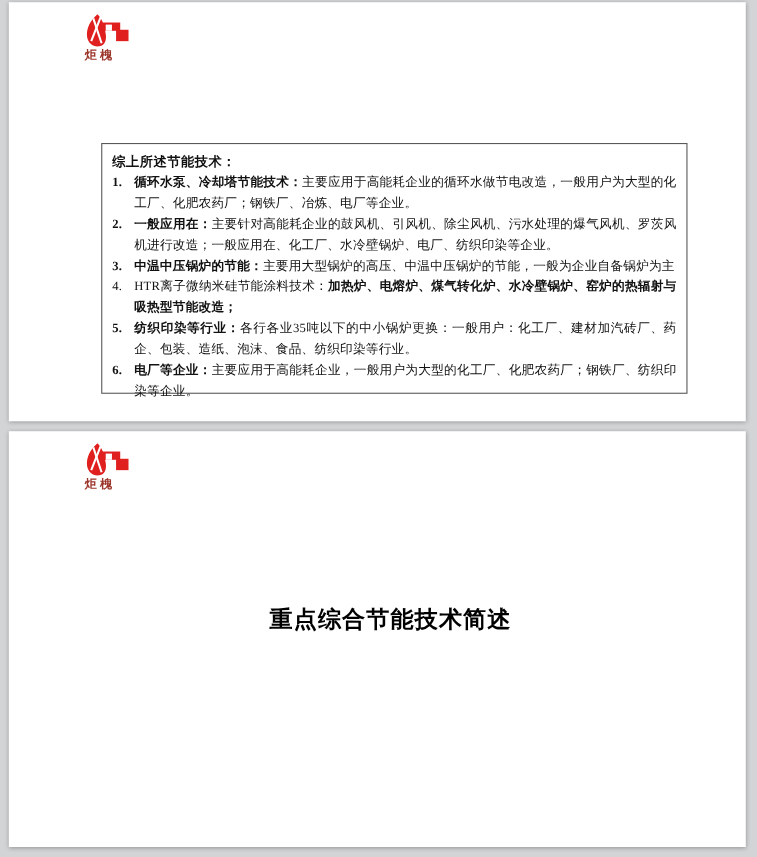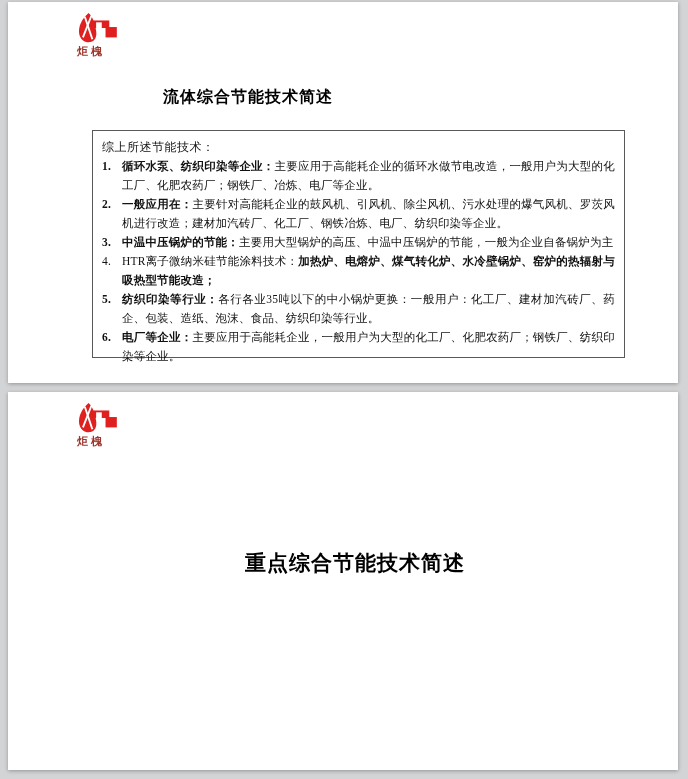--- a/index.html
+++ b/index.html
@@ -31,21 +31,21 @@
   
   .s1-title{
     position:absolute;left:155px;top:85px;
     font-size:16px;font-weight:bold;letter-spacing:1px;color:#000;
   }
   .list-box{
     position:absolute;left:84px;top:128px;width:533px;height:228px;
     border:1px solid #595959;box-sizing:border-box;
     padding:6px 9px 0 9px;
   }
-  .box-header{font-size:12px;font-weight:normal;line-height:20px;letter-spacing:.5px;}
+  .box-header{font-size:12px;font-weight:bold;line-height:20px;letter-spacing:.5px;}
   .item{display:flex;font-size:11.5px;line-height:19px;letter-spacing:.2px;}
   .item .num{flex:none;width:20px;font-weight:bold;}
   .item .text{flex:1;text-align:justify;}
   .item .lead{font-weight:bold;}
   .item.alt .num{font-weight:normal;}
   .item.alt .lead{font-weight:normal;}
   .item.alt .body{font-weight:bold;}
 
   
   .s2-title{
@@ -65,33 +65,32 @@
         <path d="M12 1 C5 7 1 15 2 23 C3 29 8 33 14 32 C19 31 21 26 20 20 C19 13 17 6 12 1 Z" fill="#e01f1f"></path>
         <path d="M8 5 L16 29" stroke="#ffffff" stroke-width="2" fill="none"></path>
         <path d="M15 4 L6 27" stroke="#ffffff" stroke-width="2" fill="none"></path>
         <rect x="16" y="9" width="18" height="8" fill="#e01f1f"></rect>
         <rect x="20" y="11" width="6" height="6" fill="#ffffff"></rect>
         <rect x="30" y="16" width="12" height="11" fill="#e01f1f"></rect>
       </svg>
       <div class="logo-text">炬槐</div>
     </div>
 
-    <div class="s1-title">流体综合节能技术简述</div>
 
     <div class="list-box">
       <div class="box-header">综上所述节能技术：</div>
 
       <div class="item">
         <span class="num">1.</span>
-        <span class="text"><span class="lead">循环水泵、纺织印染等企业：</span><span class="body">主要应用于高能耗企业的循环水做节电改造，一般用户为大型的化工厂、化肥农药厂；钢铁厂、冶炼、电厂等企业。</span></span>
+        <span class="text"><span class="lead">循环水泵、冷却塔节能技术：</span><span class="body">主要应用于高能耗企业的循环水做节电改造，一般用户为大型的化工厂、化肥农药厂；钢铁厂、冶炼、电厂等企业。</span></span>
       </div>
 
       <div class="item">
         <span class="num">2.</span>
-        <span class="text"><span class="lead">一般应用在：</span><span class="body">主要针对高能耗企业的鼓风机、引风机、除尘风机、污水处理的爆气风机、罗茨风机进行改造；建材加汽砖厂、化工厂、钢铁冶炼、电厂、纺织印染等企业。</span></span>
+        <span class="text"><span class="lead">一般应用在：</span><span class="body">主要针对高能耗企业的鼓风机、引风机、除尘风机、污水处理的爆气风机、罗茨风机进行改造；一般应用在、化工厂、水冷壁锅炉、电厂、纺织印染等企业。</span></span>
       </div>
 
       <div class="item">
         <span class="num">3.</span>
         <span class="text"><span class="lead">中温中压锅炉的节能：</span><span class="body">主要用大型锅炉的高压、中温中压锅炉的节能，一般为企业自备锅炉为主</span></span>
       </div>
 
       <div class="item alt">
         <span class="num">4.</span>
         <span class="text"><span class="lead">HTR离子微纳米硅节能涂料技术：</span><span class="body">加热炉、电熔炉、煤气转化炉、水冷壁锅炉、窑炉的热辐射与吸热型节能改造；</span></span>

